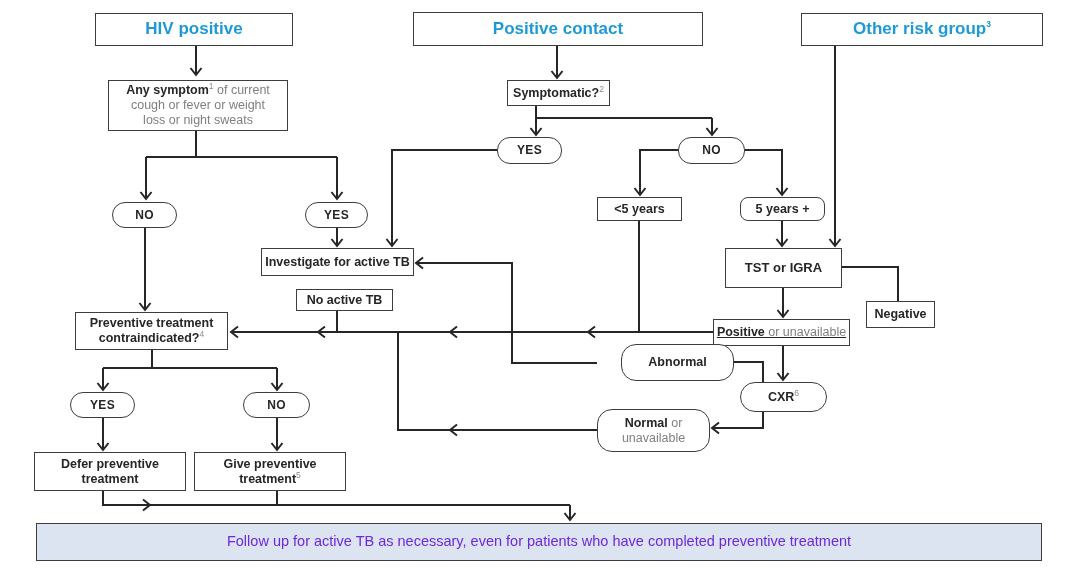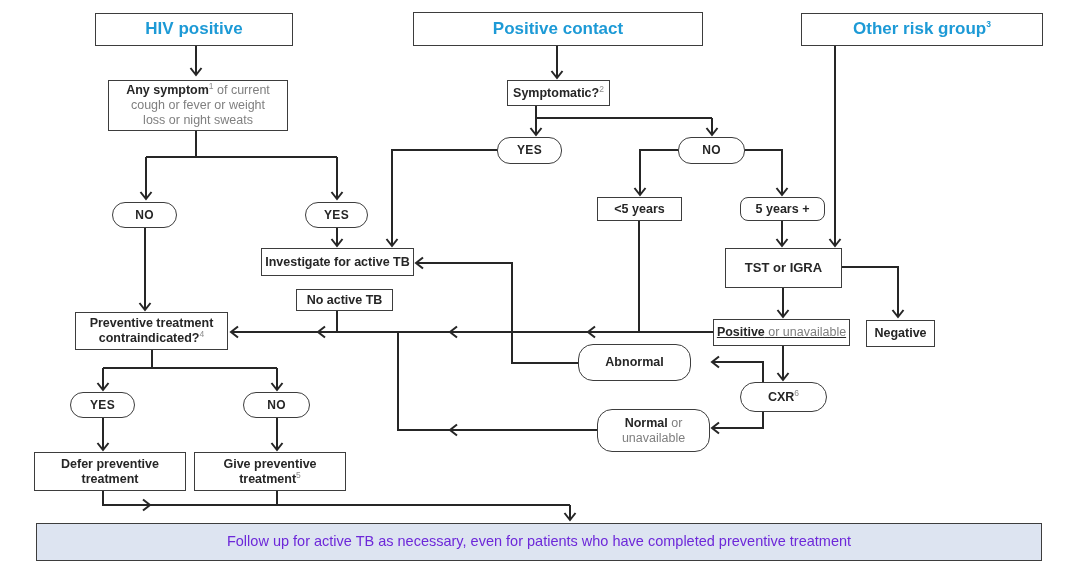--- a/index.html
+++ b/index.html
@@ -115,29 +115,29 @@
   </div>
 
   <div class="box" style="left:194px;top:452px;width:152px;height:39px;">
     <span class="wrap"><span>Give preventive</span><br><span>treatment</span><sup class="gray">5</sup></span>
   </div>
 
   <div class="box" style="left:713px;top:319px;width:137px;height:27px;text-decoration:underline;">
     <span><span>Positive</span><span class="muted"> or unavailable</span></span>
   </div>
 
-  <div class="box" style="left:866px;top:320px;width:69px;height:27px;text-align:right;">
+  <div class="box" style="left:866px;top:301px;width:69px;height:27px;text-align:right;">
     <span>Negative</span>
   </div>
 
   <div class="box r15" style="left:740px;top:382px;width:87px;height:30px;align-items:center;">
     <span><span>CXR</span><sup class="gray">6</sup></span>
   </div>
 
-  <div class="box r15" style="left:578px;top:344px;width:113px;height:37px;align-items:center;">
+  <div class="box r15" style="left:621px;top:344px;width:113px;height:37px;align-items:center;">
     <span>Abnormal</span>
   </div>
 
   <div class="box r15" style="left:597px;top:409px;width:113px;height:43px;">
     <span class="wrap"><span>Normal</span><span class="muted"> or</span><br><span class="muted">unavailable</span></span>
   </div>
 
   <div class="box footer" style="left:36px;top:523px;width:1006px;height:38px;">
     <span>Follow up for active TB as necessary, even for patients who have completed preventive treatment</span>
   </div>

